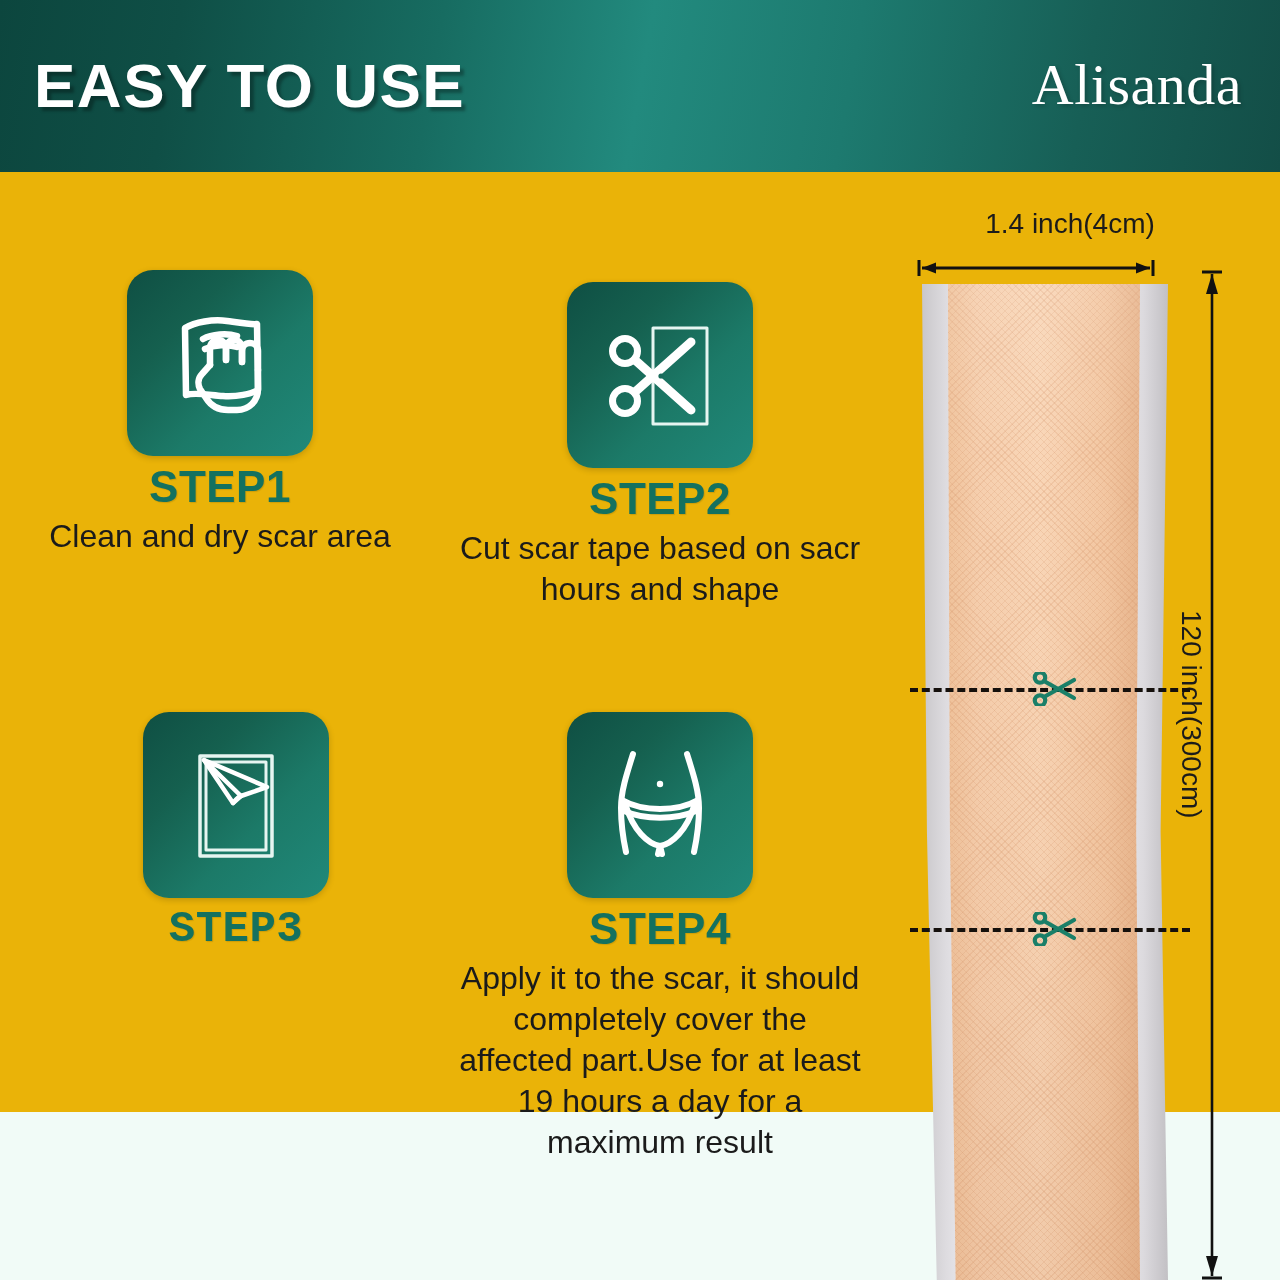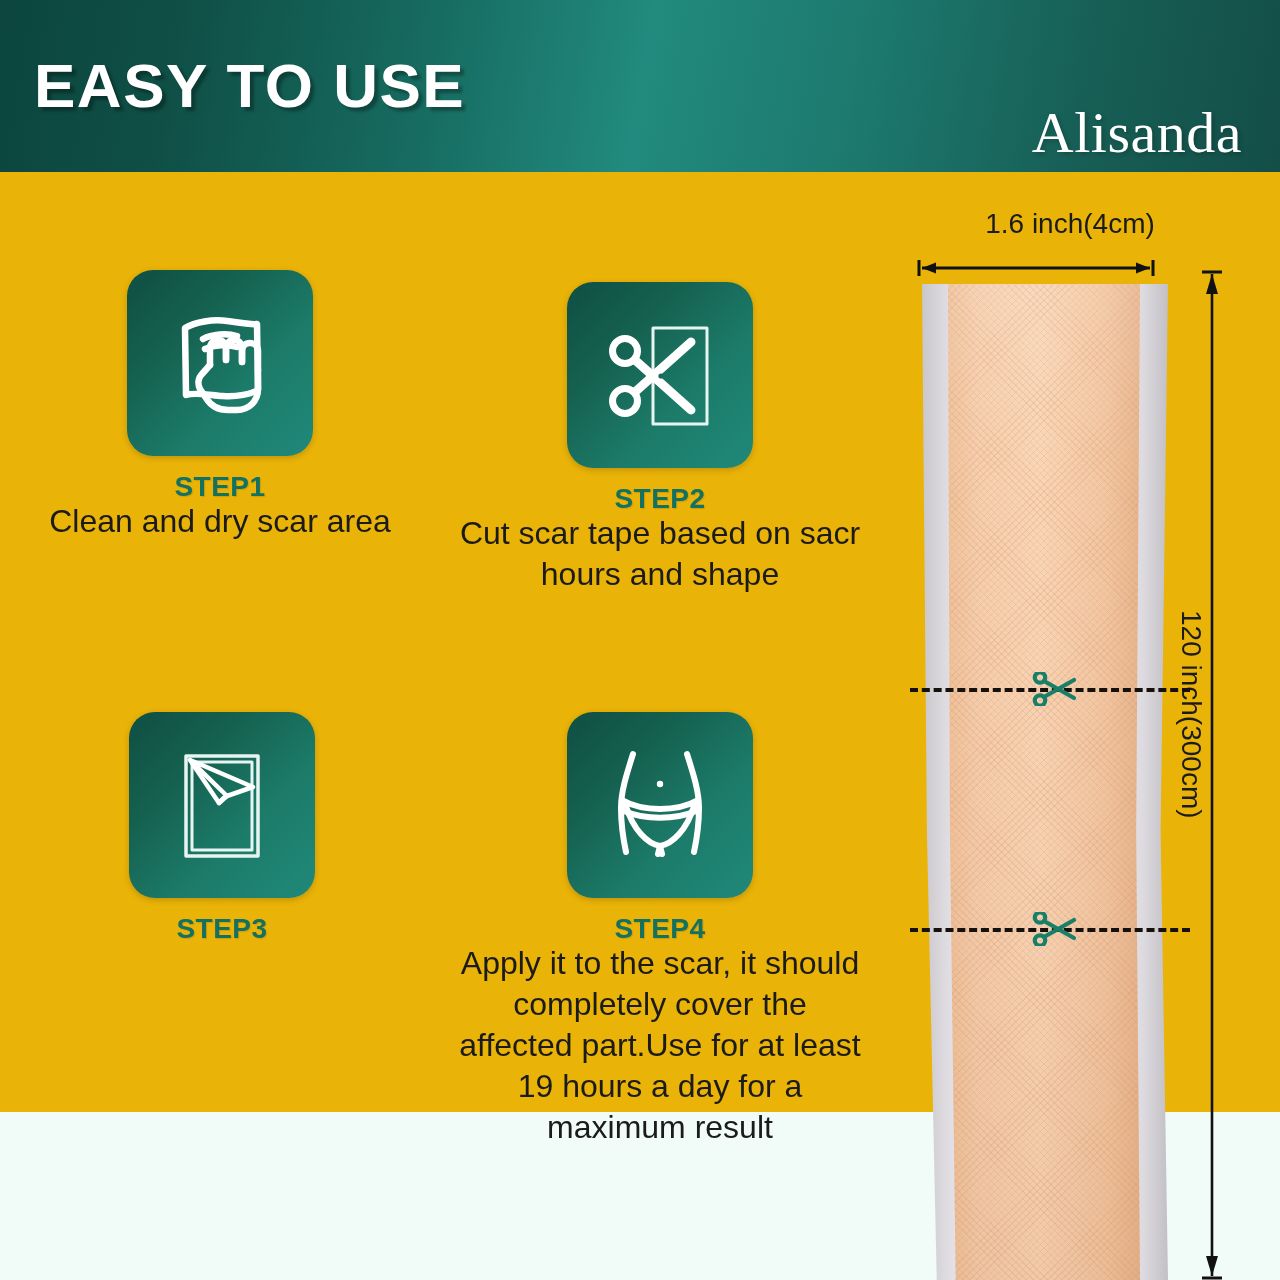--- a/index.html
+++ b/index.html
@@ -52,64 +52,64 @@
     position: absolute;
     right: 38px;
     top: 56px;
     font-family: "Liberation Serif", serif;
     font-size: 58px;
     color: #ffffff;
     letter-spacing: 0.5px;
     line-height: 1;
     text-shadow: 2px 2px 4px rgba(0,0,0,0.22);
     white-space: nowrap;
-    margin-top: 48px;
   }
 
   
   #steps {
     position: absolute;
     left: 0;
     top: 200px;
     width: 880px;
     height: 1080px;
   }
   .step {
     position: absolute;
     width: 440px;
     text-align: center;
   }
   .step-1 { left: 0px;   top: 70px; }
   .step-2 { left: 440px; top: 82px; }
-  .step-3 { left: 2px;   top: 512px; }
+  .step-3 { left: 16px;   top: 512px; font-family: Liberation Mono, monospace; }
   .step-4 { left: 440px; top: 512px; }
 
   .tile {
     width: 186px;
     height: 186px;
     margin: 0 auto;
     border-radius: 26px;
     background: linear-gradient(135deg, #0f4f43 0%, #15604f 30%, #1c7a68 62%, #20897a 100%);
     box-shadow: 0 2px 6px rgba(0,0,0,0.18);
     display: flex;
     align-items: center;
     justify-content: center;
   }
   .tile svg { display: block; }
 
   .step-label {
-    margin-top: 16px;
-    font-size: 28px;
+    margin-top: 8px;
+    font-size: 44px;
     font-weight: bold;
     color: #14715f;
     letter-spacing: 0.5px;
     line-height: 1.05;
     text-shadow: 1px 1px 1px rgba(0,0,0,0.12);
   }
   .step-desc {
+    margin-top: 6px;
     font-size: 32px;
     color: #1b1b1b;
     line-height: 1.28;
     padding: 0 6px;
   }
   .step-4 .step-desc { padding: 0 18px; }
 
   
   #product {
     position: absolute;
@@ -305,21 +305,21 @@
         </span>
       </div>
       <div class="step-label">STEP4</div>
       <div class="step-desc">Apply it to the scar, it should completely cover the affected part.Use for at least 19 hours a day for a maximum result</div>
     </div>
 
   </div>
 
   <div id="product">
 
-    <div id="dim-width-label">1.6 inch(4cm)</div>
+    <div id="dim-width-label">1.4 inch(4cm)</div>
 
     <div id="dim-width-line">
       <svg width="240" height="20" viewBox="0 0 240 20">
         <line x1="3" y1="2" x2="3" y2="18" stroke="#111" stroke-width="3"></line>
         <line x1="237" y1="2" x2="237" y2="18" stroke="#111" stroke-width="3"></line>
         <line x1="6" y1="10" x2="234" y2="10" stroke="#111" stroke-width="3"></line>
         <polygon points="6,10 20,4.5 20,15.5" fill="#111"></polygon>
         <polygon points="234,10 220,4.5 220,15.5" fill="#111"></polygon>
       </svg>
     </div>

